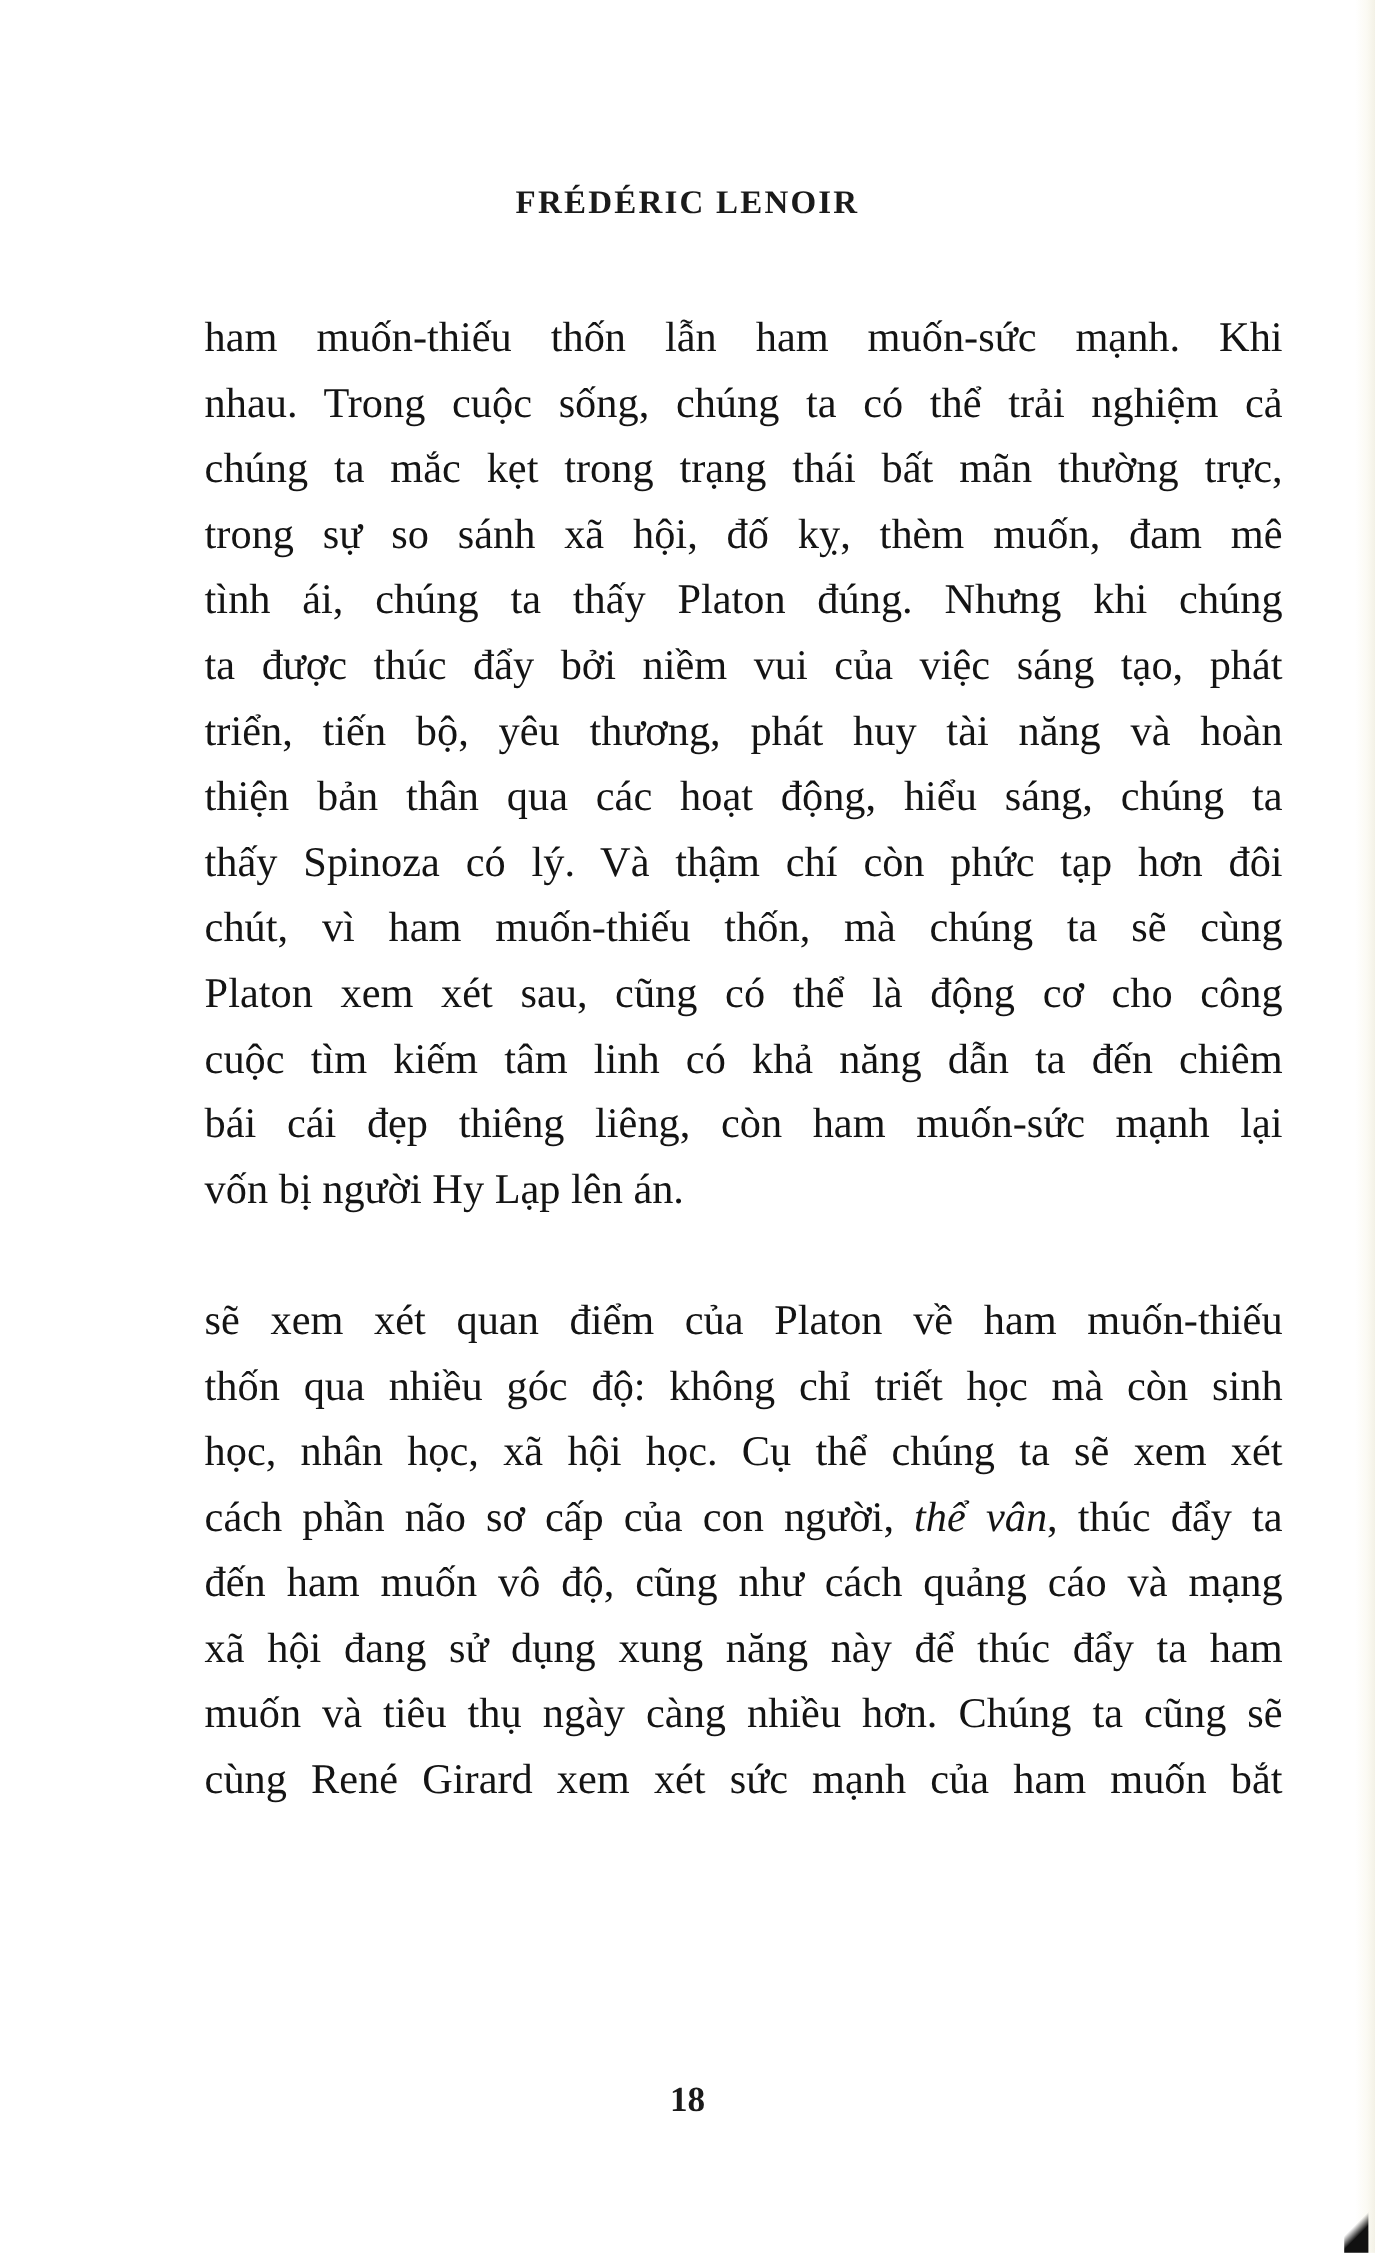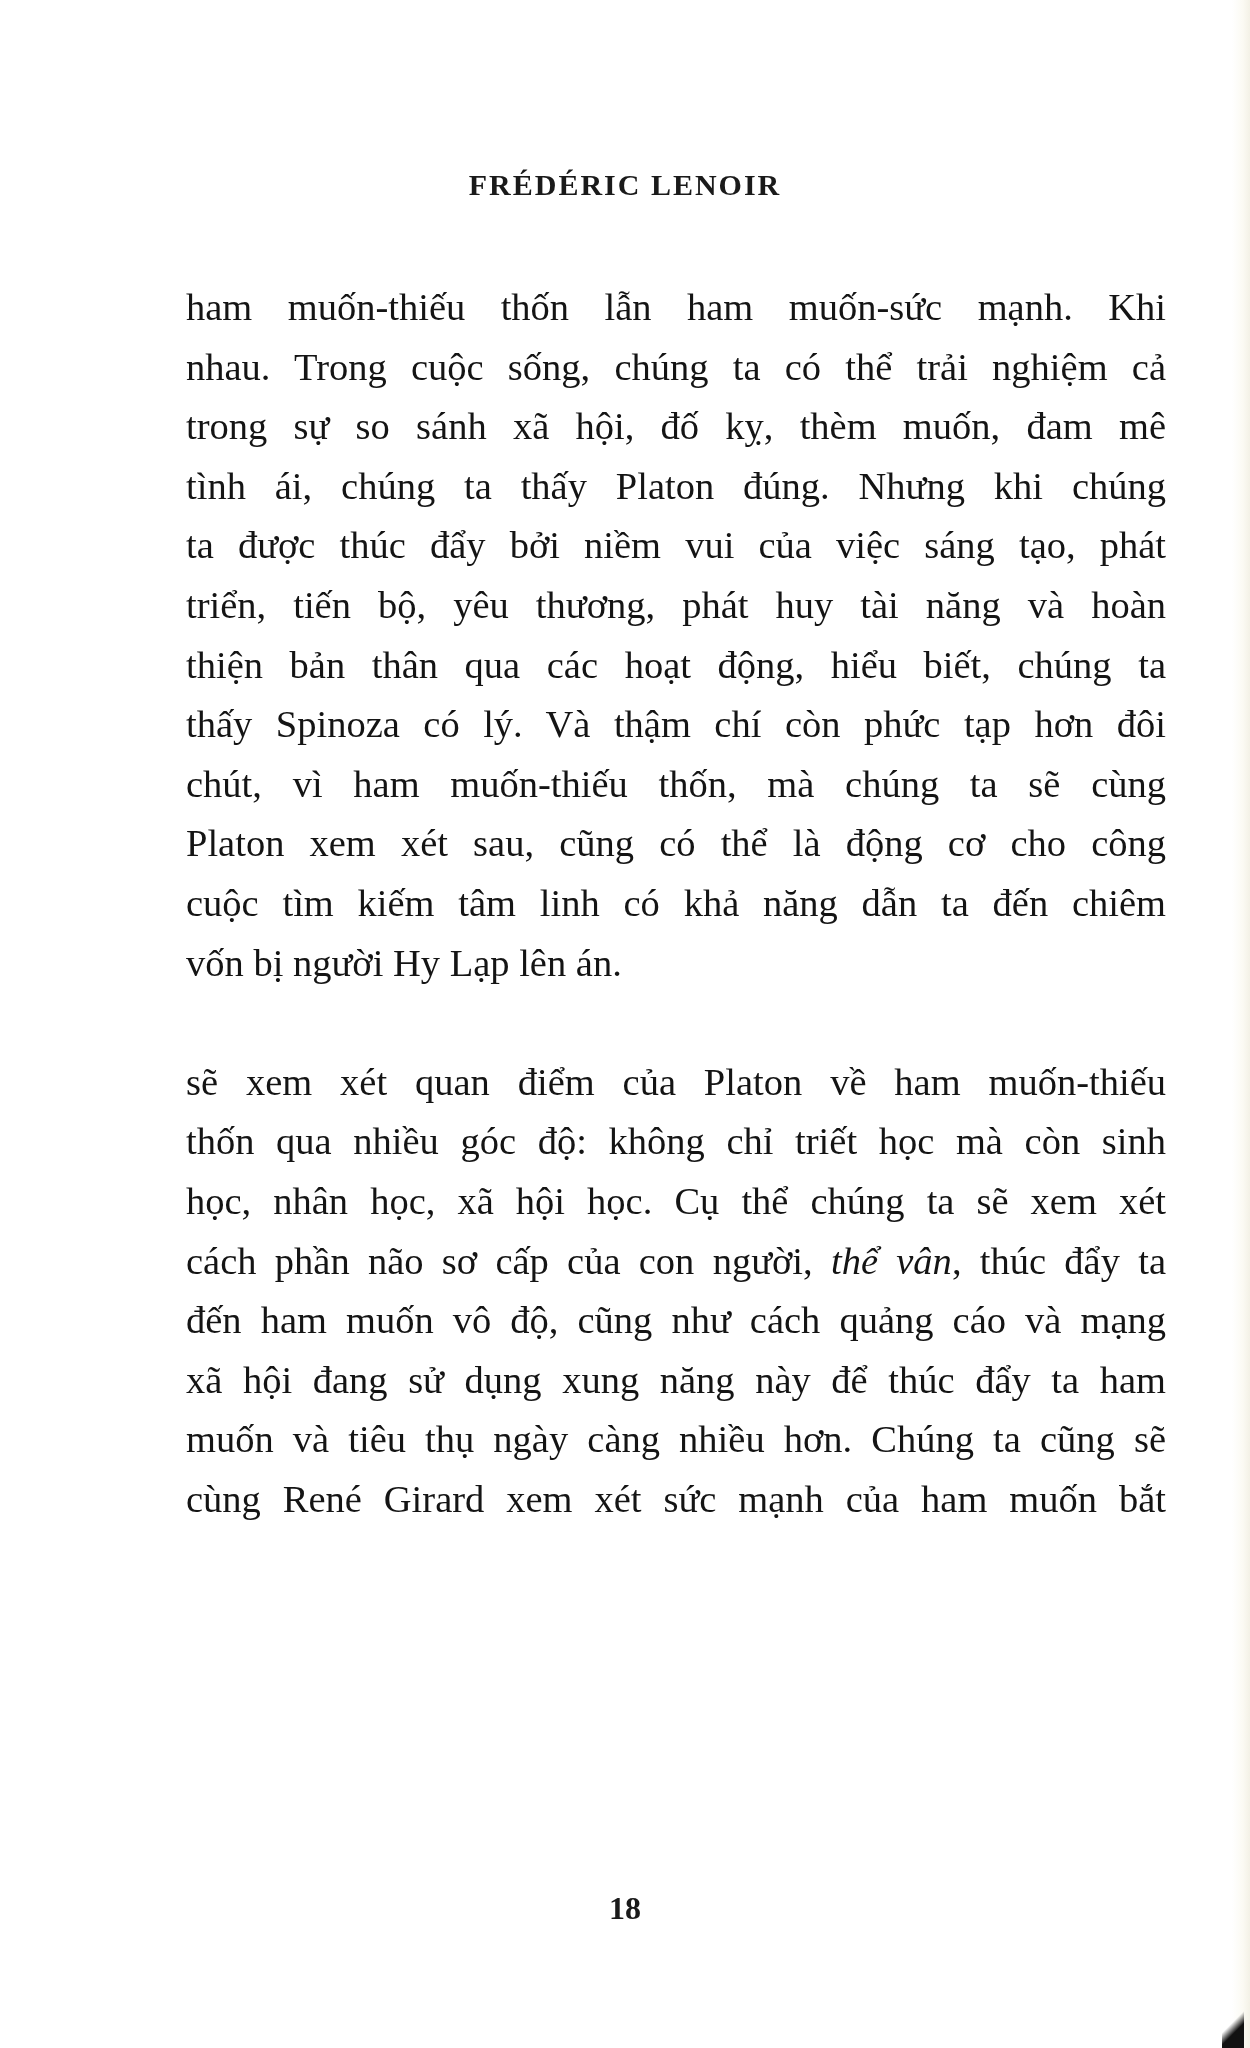--- a/index.html
+++ b/index.html
@@ -91,29 +91,31 @@
 <div class="page">
   <div class="right-edge"></div>
   <div class="corner-shadow"></div>
 
   <div class="running-head">FRÉDÉRIC LENOIR</div>
 
   <div class="body-text">
 
     <span class="line">ham muốn-thiếu thốn lẫn ham muốn-sức mạnh. Khi</span>
     <span class="line">nhau. Trong cuộc sống, chúng ta có thể trải nghiệm cả</span>
+    <span class="line">chúng ta mắc kẹt trong trạng thái bất mãn thường trực,</span>
     <span class="line">trong sự so sánh xã hội, đố kỵ, thèm muốn, đam mê</span>
     <span class="line">tình ái, chúng ta thấy Platon đúng. Nhưng khi chúng</span>
     <span class="line">ta được thúc đẩy bởi niềm vui của việc sáng tạo, phát</span>
     <span class="line">triển, tiến bộ, yêu thương, phát huy tài năng và hoàn</span>
-    <span class="line">thiện bản thân qua các hoạt động, hiểu biết, chúng ta</span>
+    <span class="line">thiện bản thân qua các hoạt động, hiểu sáng, chúng ta</span>
     <span class="line">thấy Spinoza có lý. Và thậm chí còn phức tạp hơn đôi</span>
     <span class="line">chút, vì ham muốn-thiếu thốn, mà chúng ta sẽ cùng</span>
     <span class="line">Platon xem xét sau, cũng có thể là động cơ cho công</span>
     <span class="line">cuộc tìm kiếm tâm linh có khả năng dẫn ta đến chiêm</span>
+    <span class="line">bái cái đẹp thiêng liêng, còn ham muốn-sức mạnh lại</span>
     <span class="line last">vốn bị người Hy Lạp lên án.</span>
 
     <span class="para-gap"></span>
 
     <span class="line">sẽ xem xét quan điểm của Platon về ham muốn-thiếu</span>
     <span class="line">thốn qua nhiều góc độ: không chỉ triết học mà còn sinh</span>
     <span class="line">học, nhân học, xã hội học. Cụ thể chúng ta sẽ xem xét</span>
     <span class="line"><span>cách phần não sơ cấp của con người, </span><em>thể vân</em><span>, thúc đẩy ta</span></span>
     <span class="line">đến ham muốn vô độ, cũng như cách quảng cáo và mạng</span>
     <span class="line">xã hội đang sử dụng xung năng này để thúc đẩy ta ham</span>

